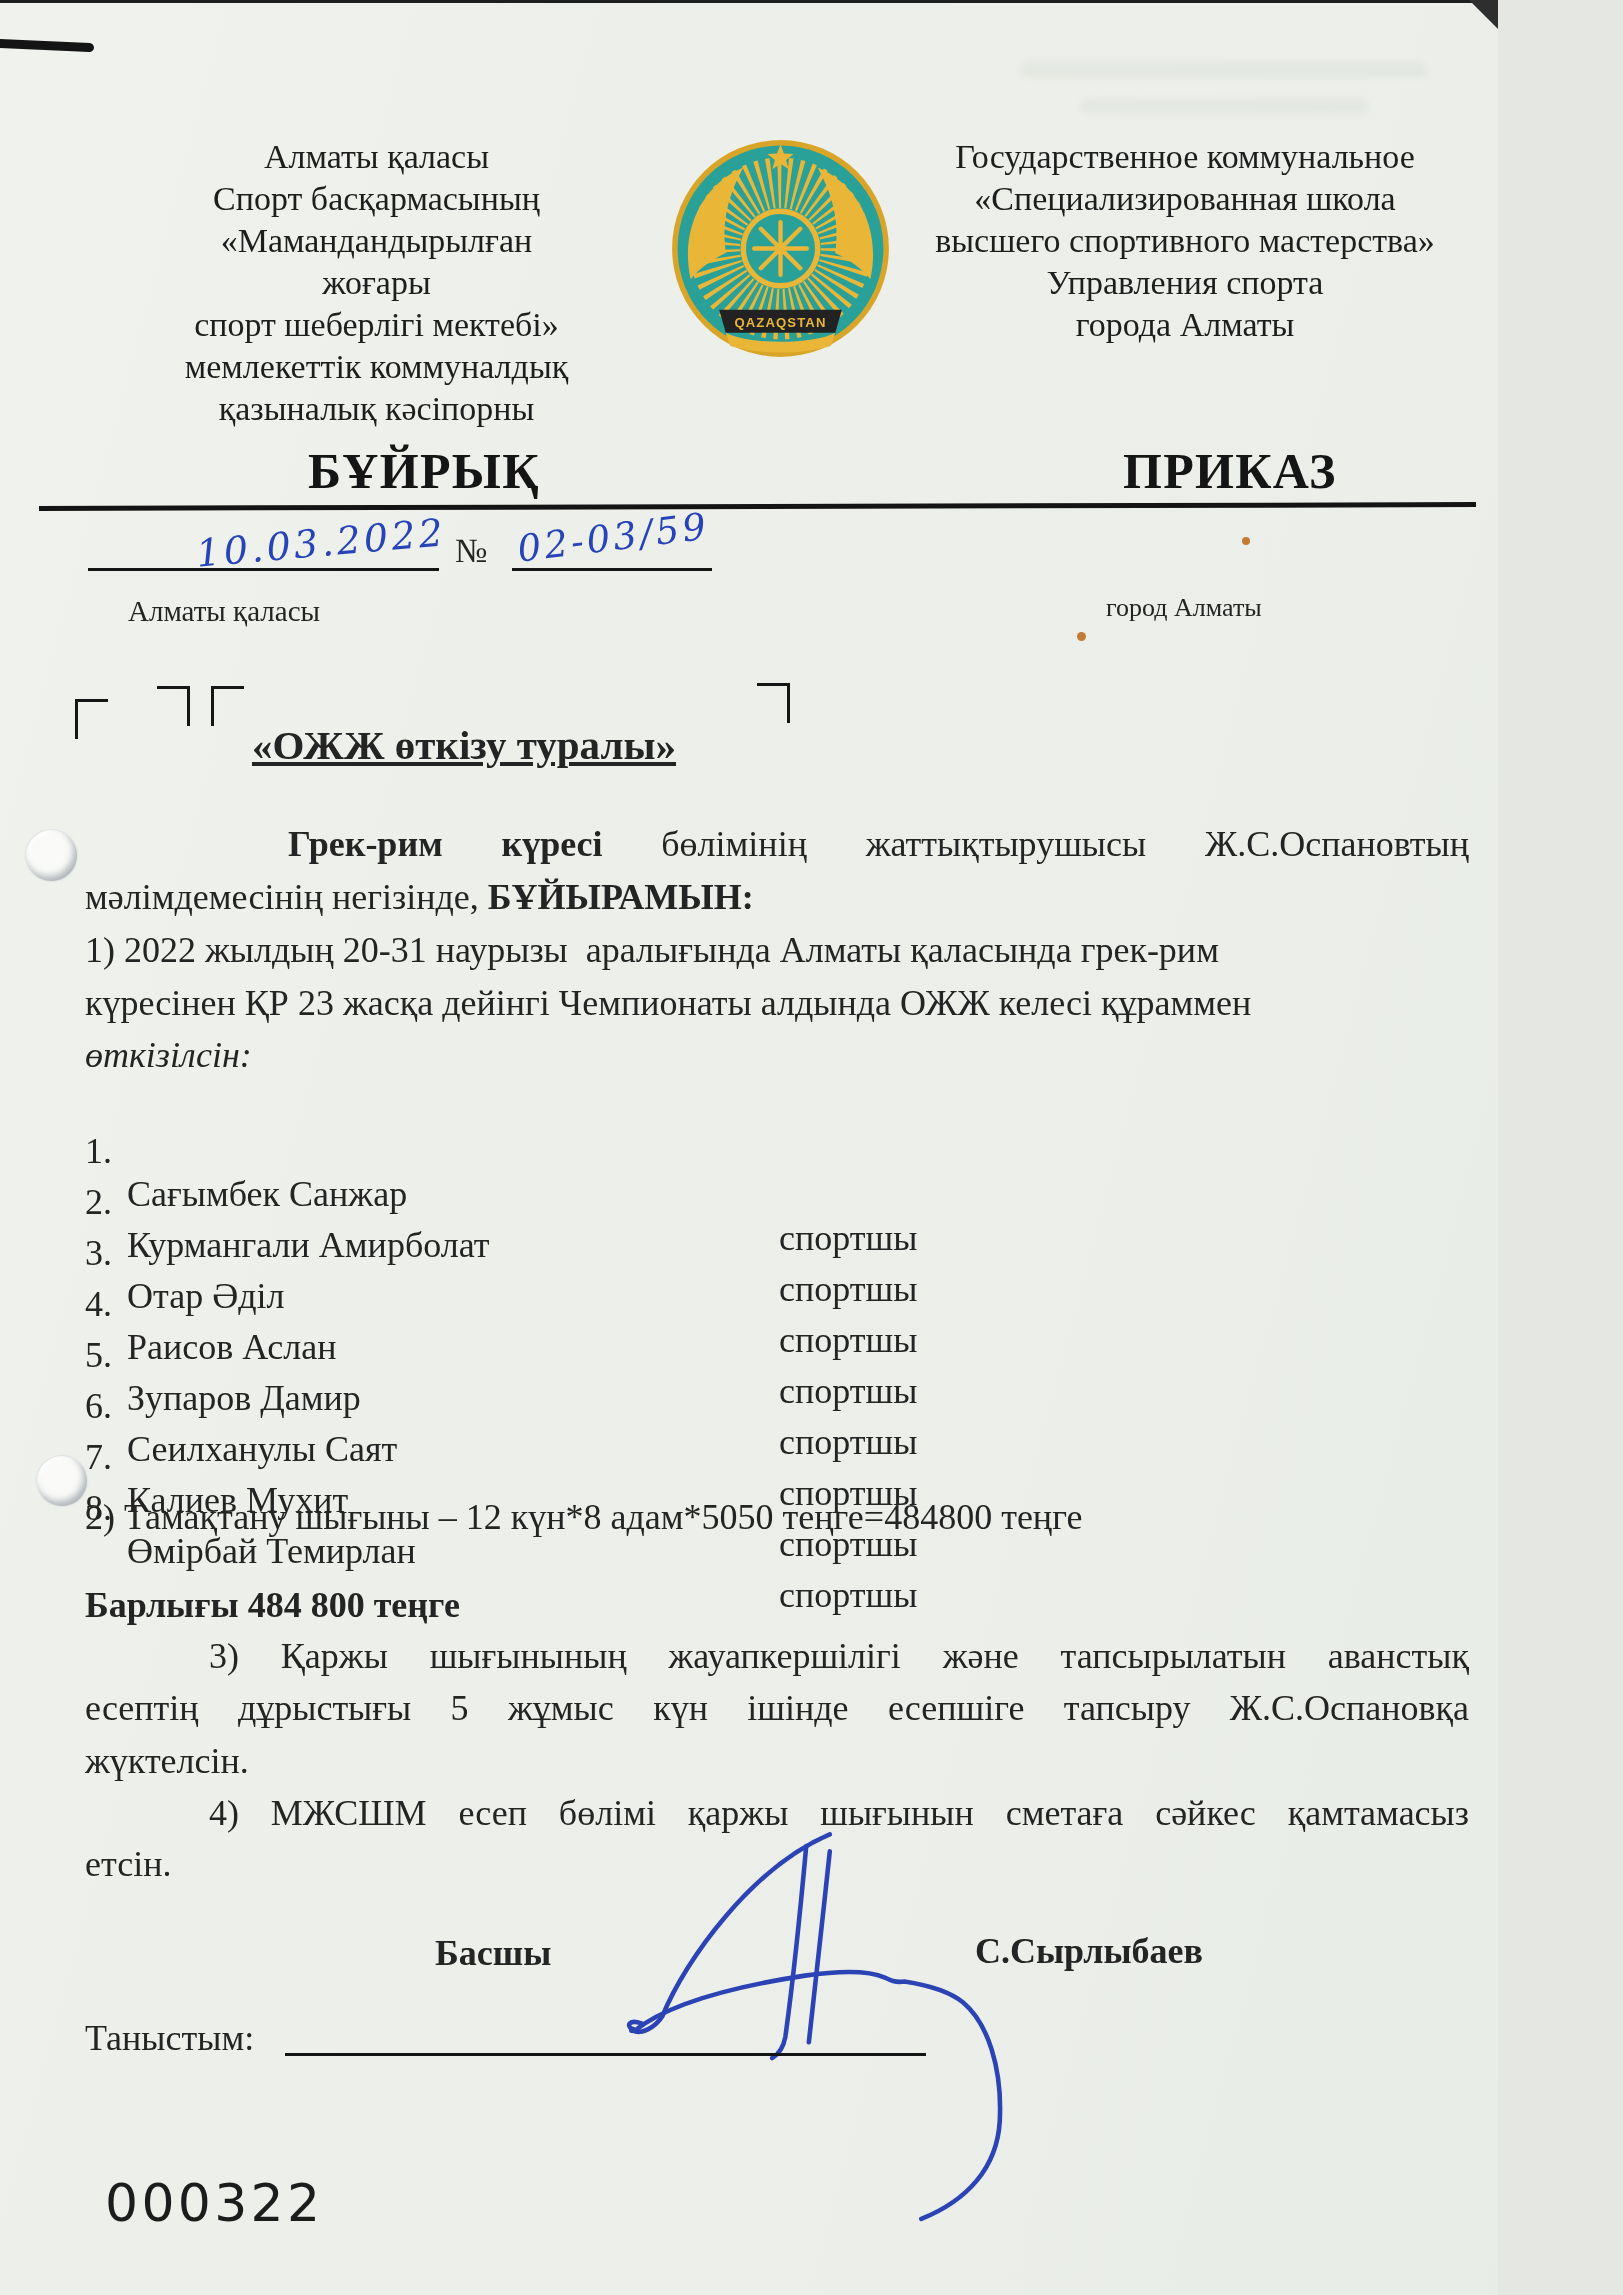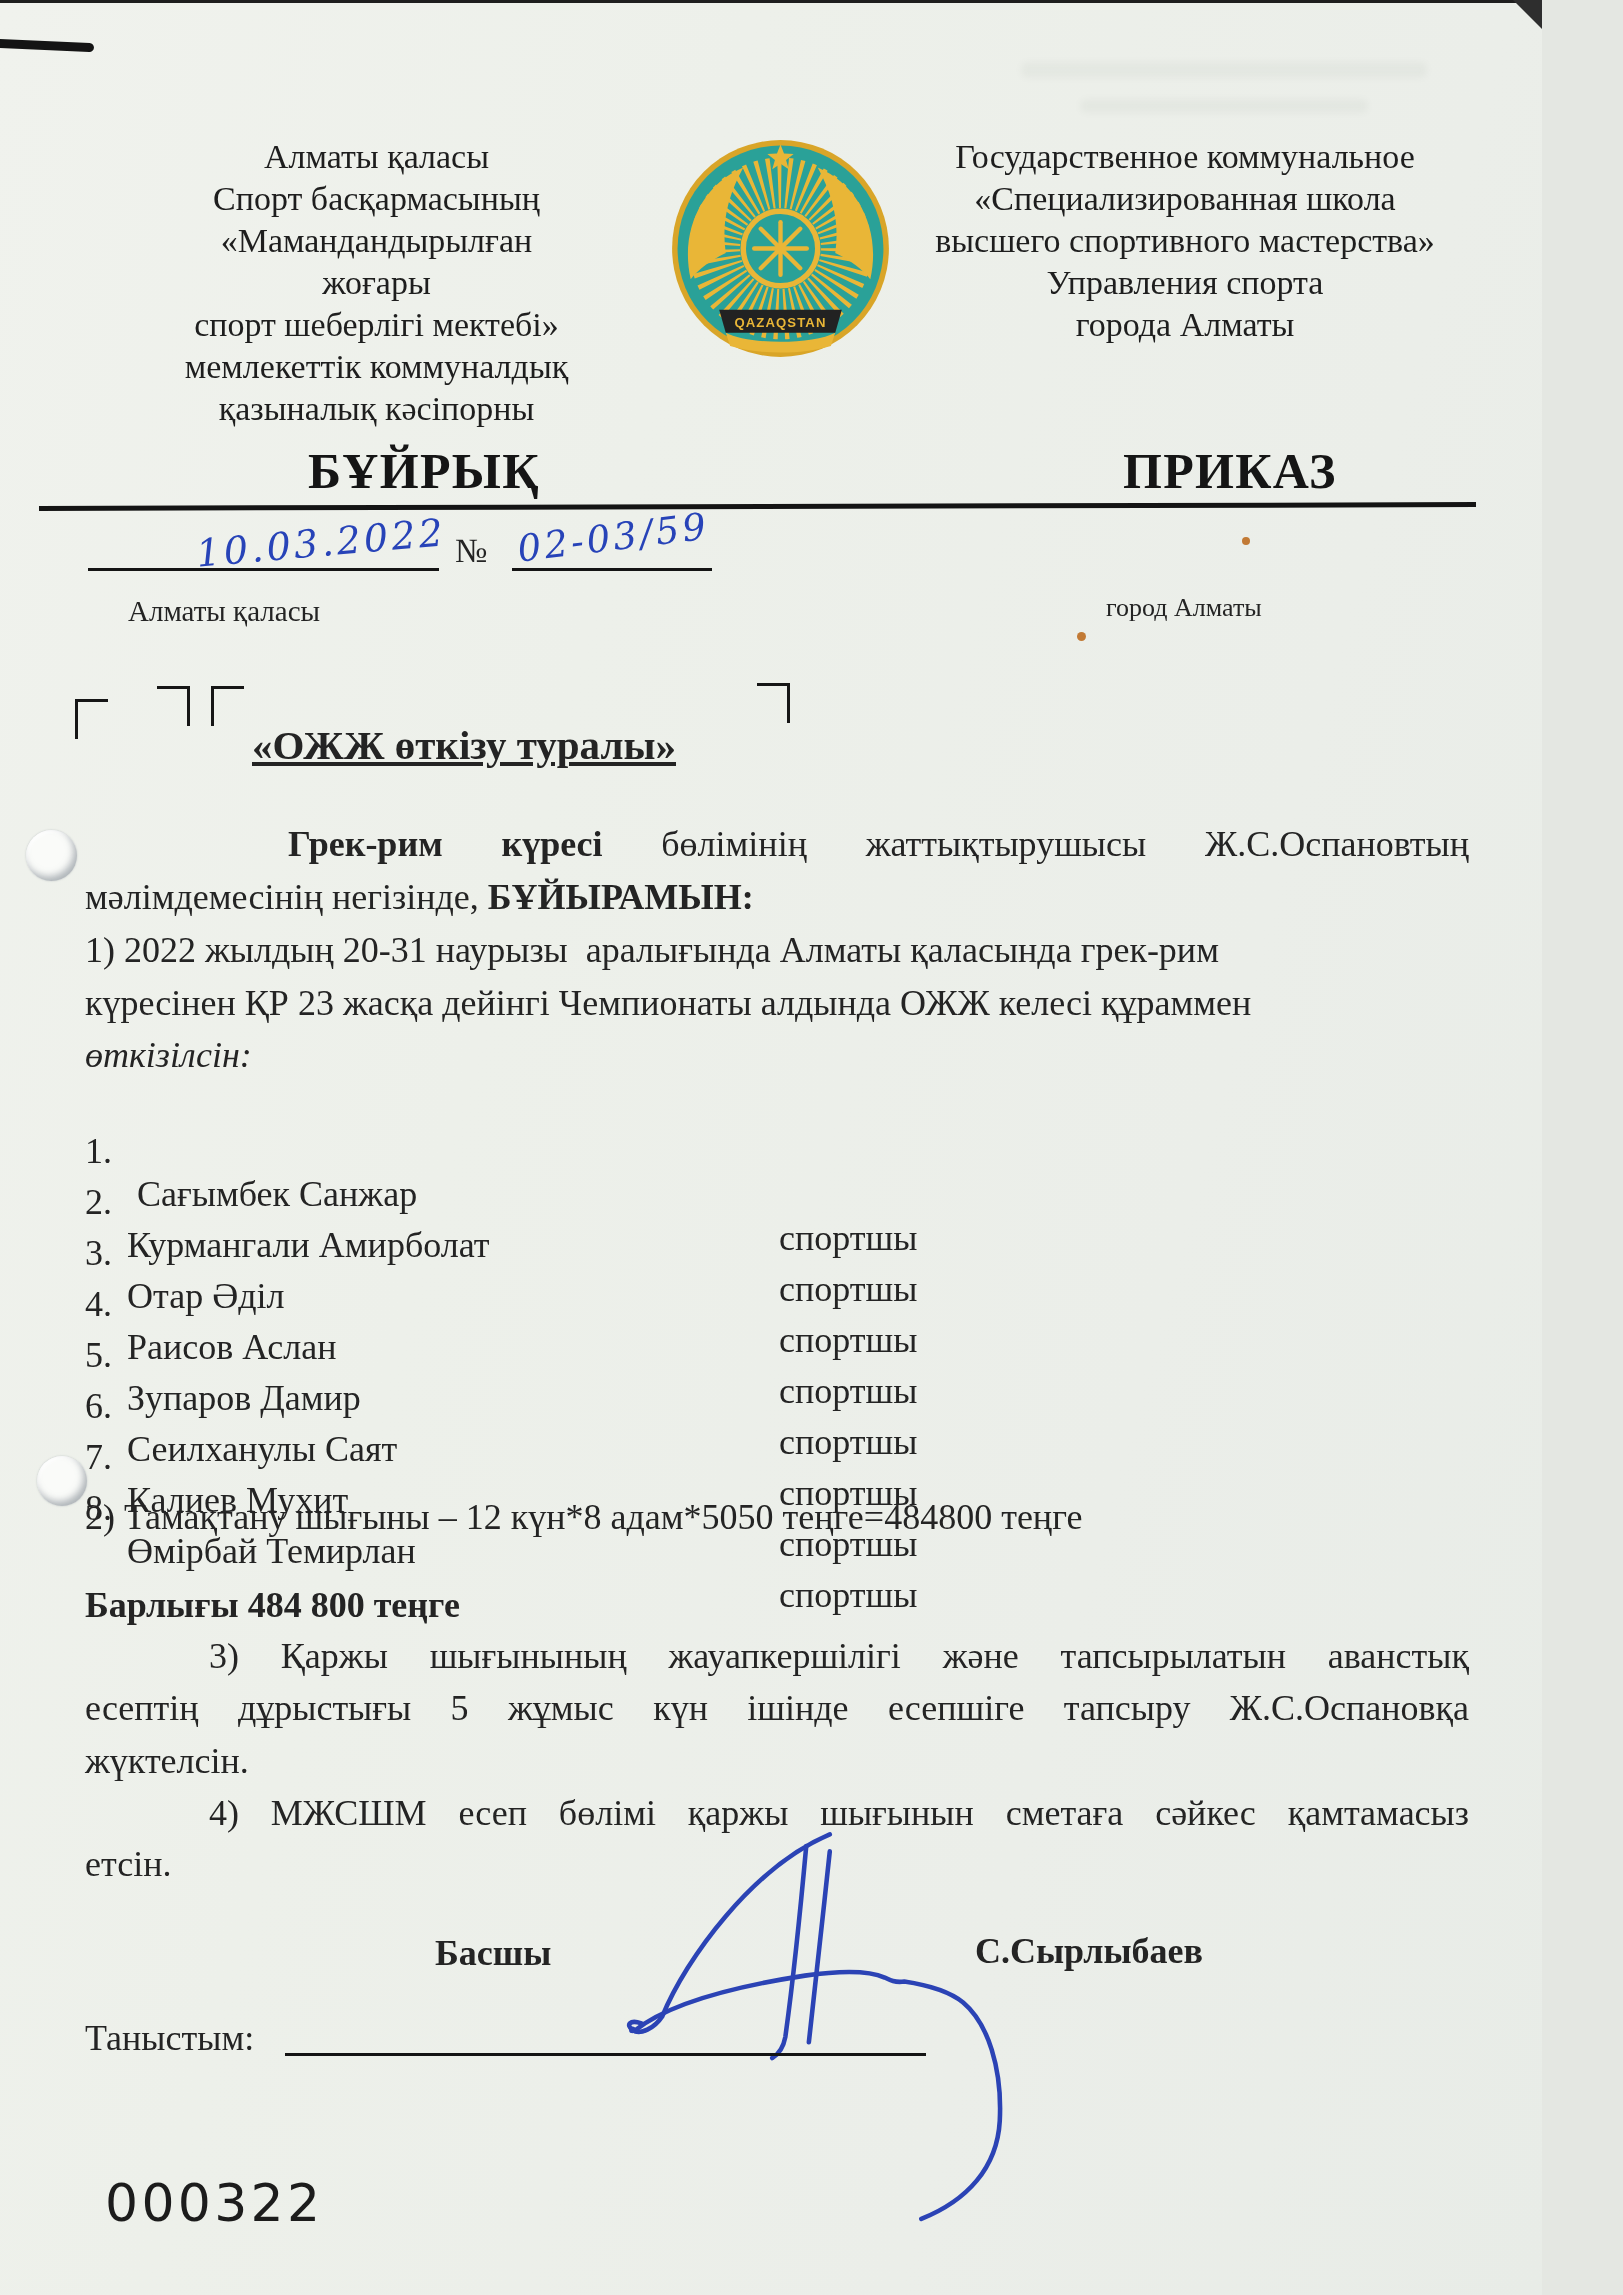--- a/index.html
+++ b/index.html
@@ -1,19 +1,19 @@
 <!DOCTYPE html>
 <html style="font-size:10.5px"><head>
 <meta charset="utf-8">
 <style>
   html,body{margin:0;padding:0;background:#e4e7e2;}
   .sheet{
     position:relative;width:1498px;height:2295px;overflow:hidden;
     background:linear-gradient(105deg,#f0f2ed 0%,#edf0ea 35%,#ebeee9 70%,#e8ece7 100%);
-    font-family:"Liberation Serif", serif;color:#222;padding-left:44px;
+    font-family:"Liberation Serif", serif;color:#222;
   }
   .abs{position:absolute;}
   .line{position:absolute;white-space:pre;font-size:36px;color:#242424;line-height:1.2;}
   .b{font-weight:bold;}
   .just{text-align:justify;text-align-last:justify;white-space:normal;}
   .hdr{position:absolute;text-align:center;font-size:34px;line-height:42px;color:#1e1e1e;}
   .bigword{position:absolute;font-size:50px;font-weight:bold;color:#151515;letter-spacing:1.3px;margin-top:9px;}
   .hand{position:absolute;color:#2743b8;font-style:italic;font-family:"DejaVu Serif",serif;letter-spacing:3.3px;}
   .rule{position:absolute;background:#141414;}
   .bracket{position:absolute;width:30px;height:37px;}
@@ -108,21 +108,21 @@
 
   <div class="line just" style="left:288px;top:823px;width:1181px;"><span class="b">Грек-рим күресі</span> <span>бөлімінің жаттықтырушысы Ж.С.Оспановтың</span></div>
   <div class="line" style="left:85px;top:876px;"><span>мәлімдемесінің негізінде, </span><span class="b">БҰЙЫРАМЫН:</span></div>
 
   <div class="line" style="left:85px;top:929px;">1) 2022 жылдың 20-31 наурызы  аралығында Алматы қаласында грек-рим</div>
   <div class="line" style="left:85px;top:982px;">күресінен ҚР 23 жасқа дейінгі Чемпионаты алдында ОЖЖ келесі құраммен</div>
   <div class="line" style="left:85px;top:1034px;font-style:italic;">өткізілсін:</div>
 
   <div class="line" style="left:85px;top:1087px;width:1384px;">
     <span class="abs" style="left:0;">1.</span>
-    <span class="abs" style="left:42px;margin-left:10px;">Сағымбек Санжар</span>
+    <span class="abs" style="left:42px;">Сағымбек Санжар</span>
     <span class="abs" style="left:694px;">спортшы</span>
   </div>
   <div class="line" style="left:85px;top:1138px;width:1384px;">
     <span class="abs" style="left:0;">2.</span>
     <span class="abs" style="left:42px;">Курмангали Амирболат</span>
     <span class="abs" style="left:694px;">спортшы</span>
   </div>
   <div class="line" style="left:85px;top:1189px;width:1384px;">
     <span class="abs" style="left:0;">3.</span>
     <span class="abs" style="left:42px;">Отар Әділ</span>

